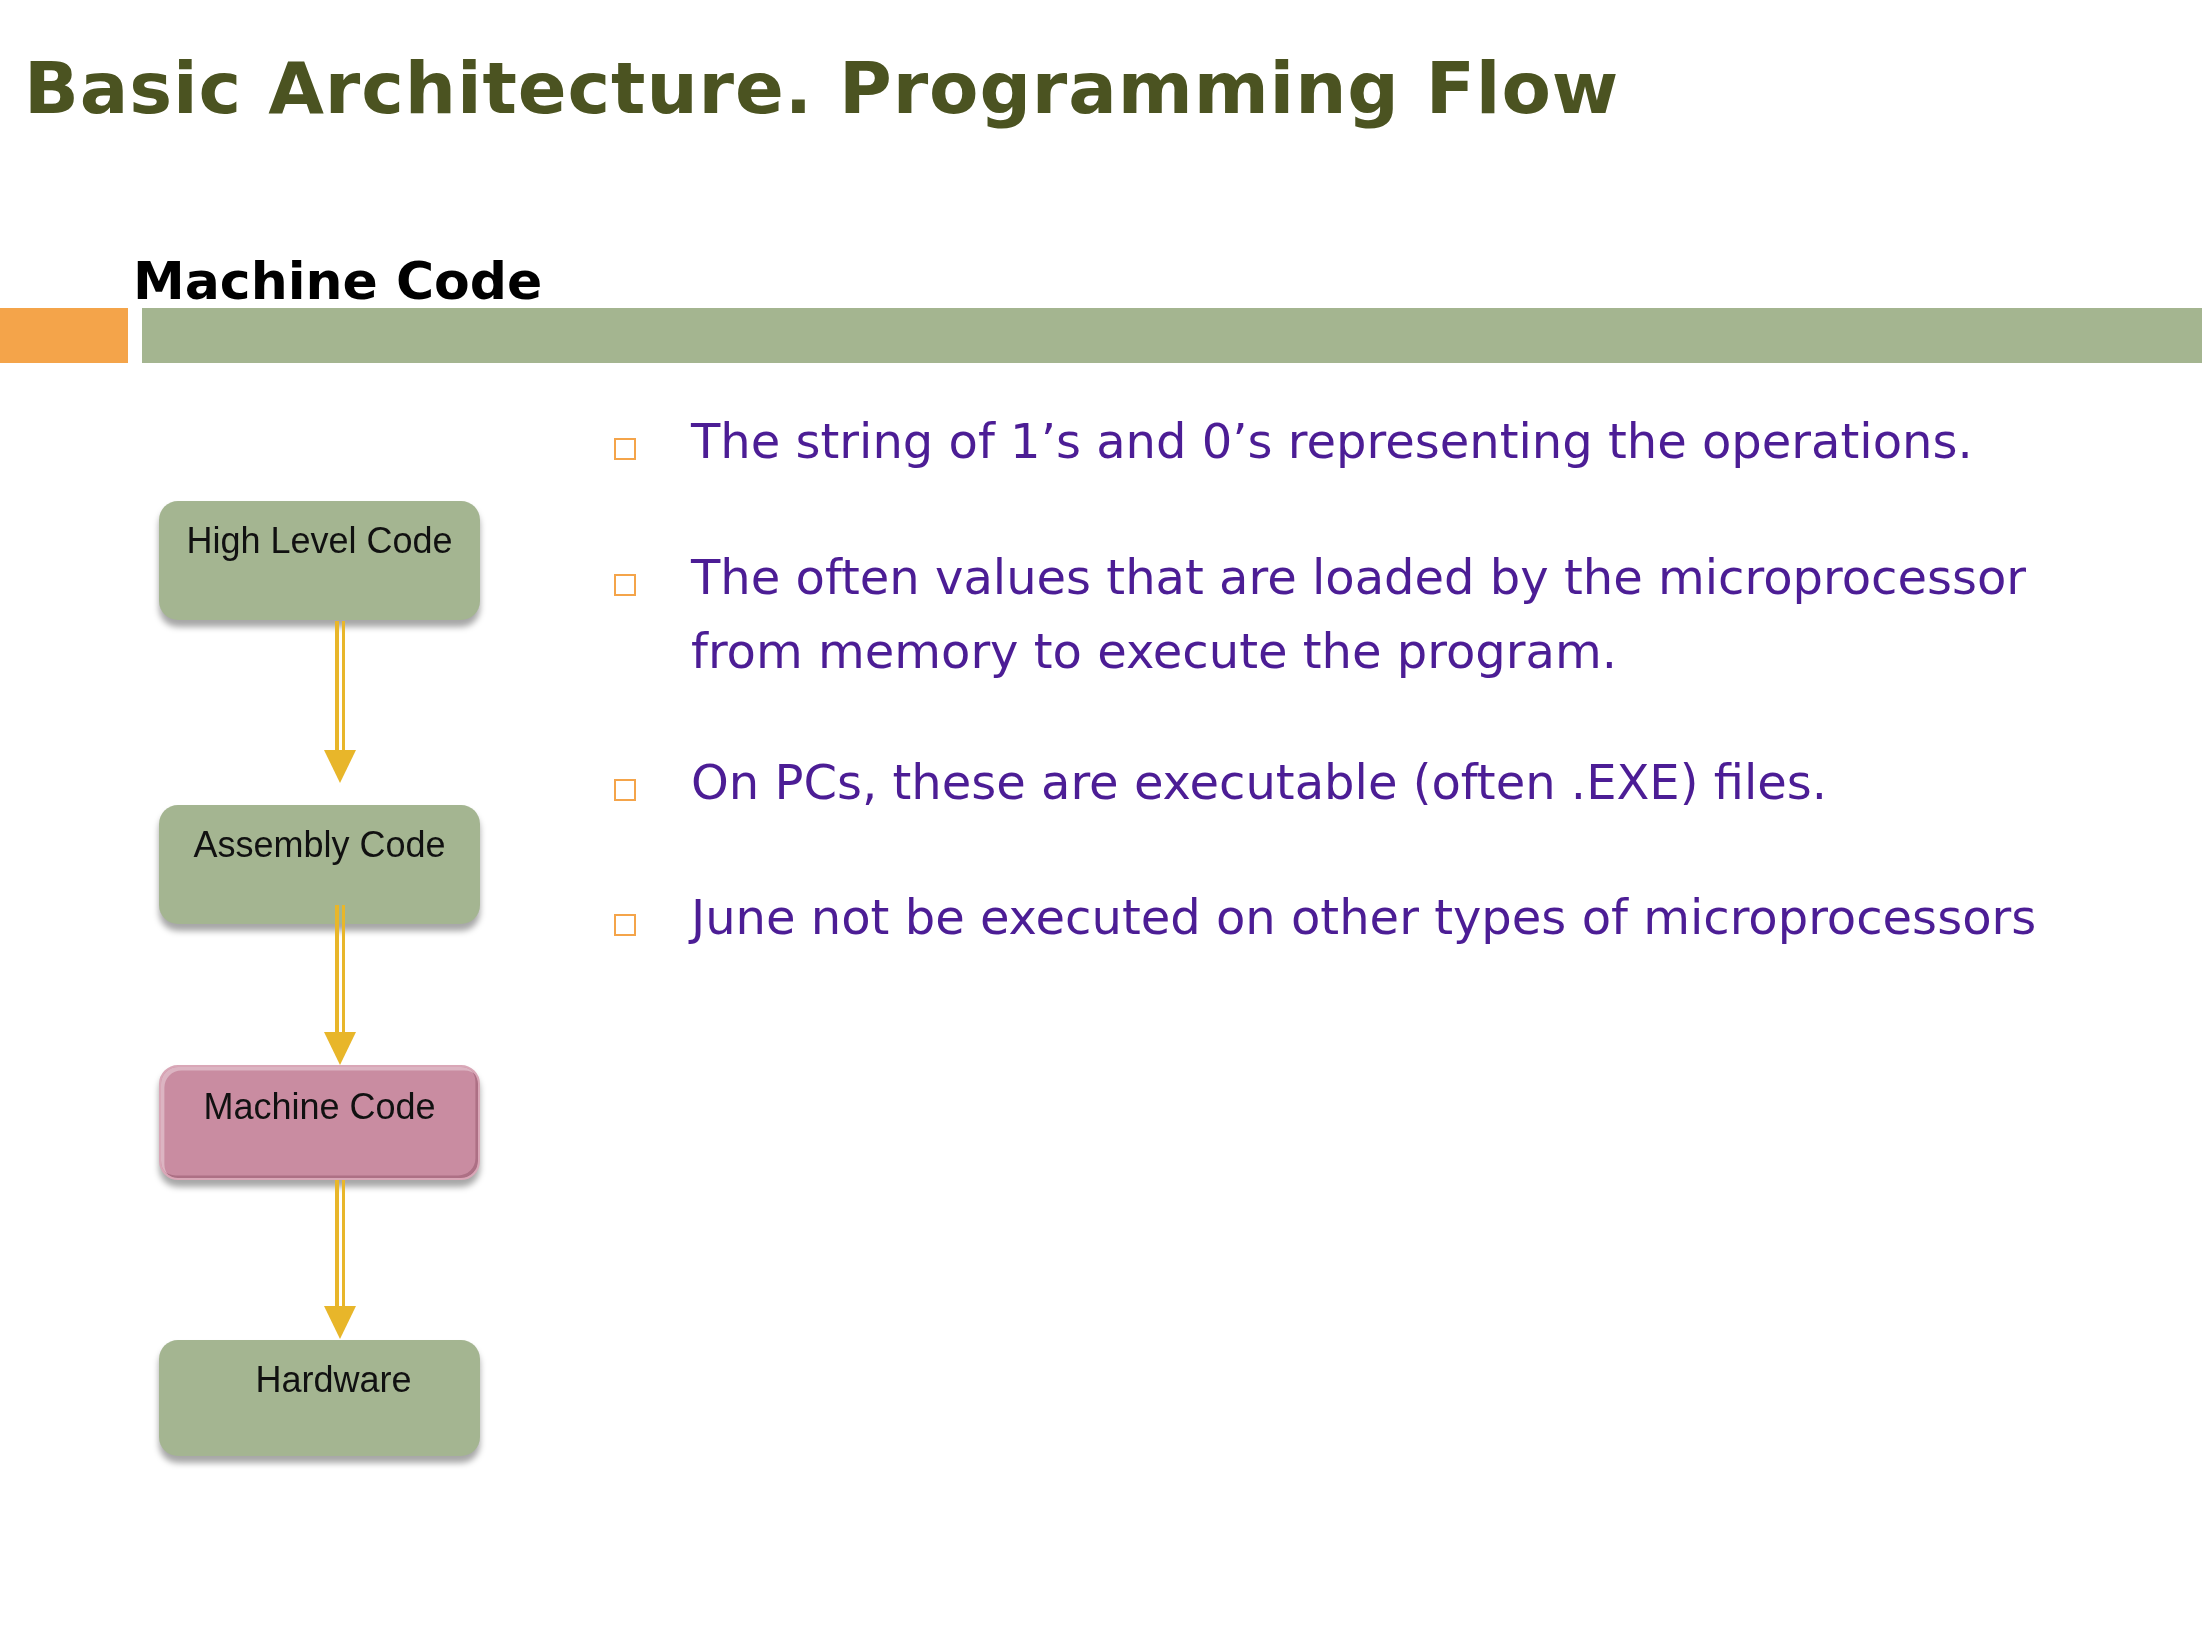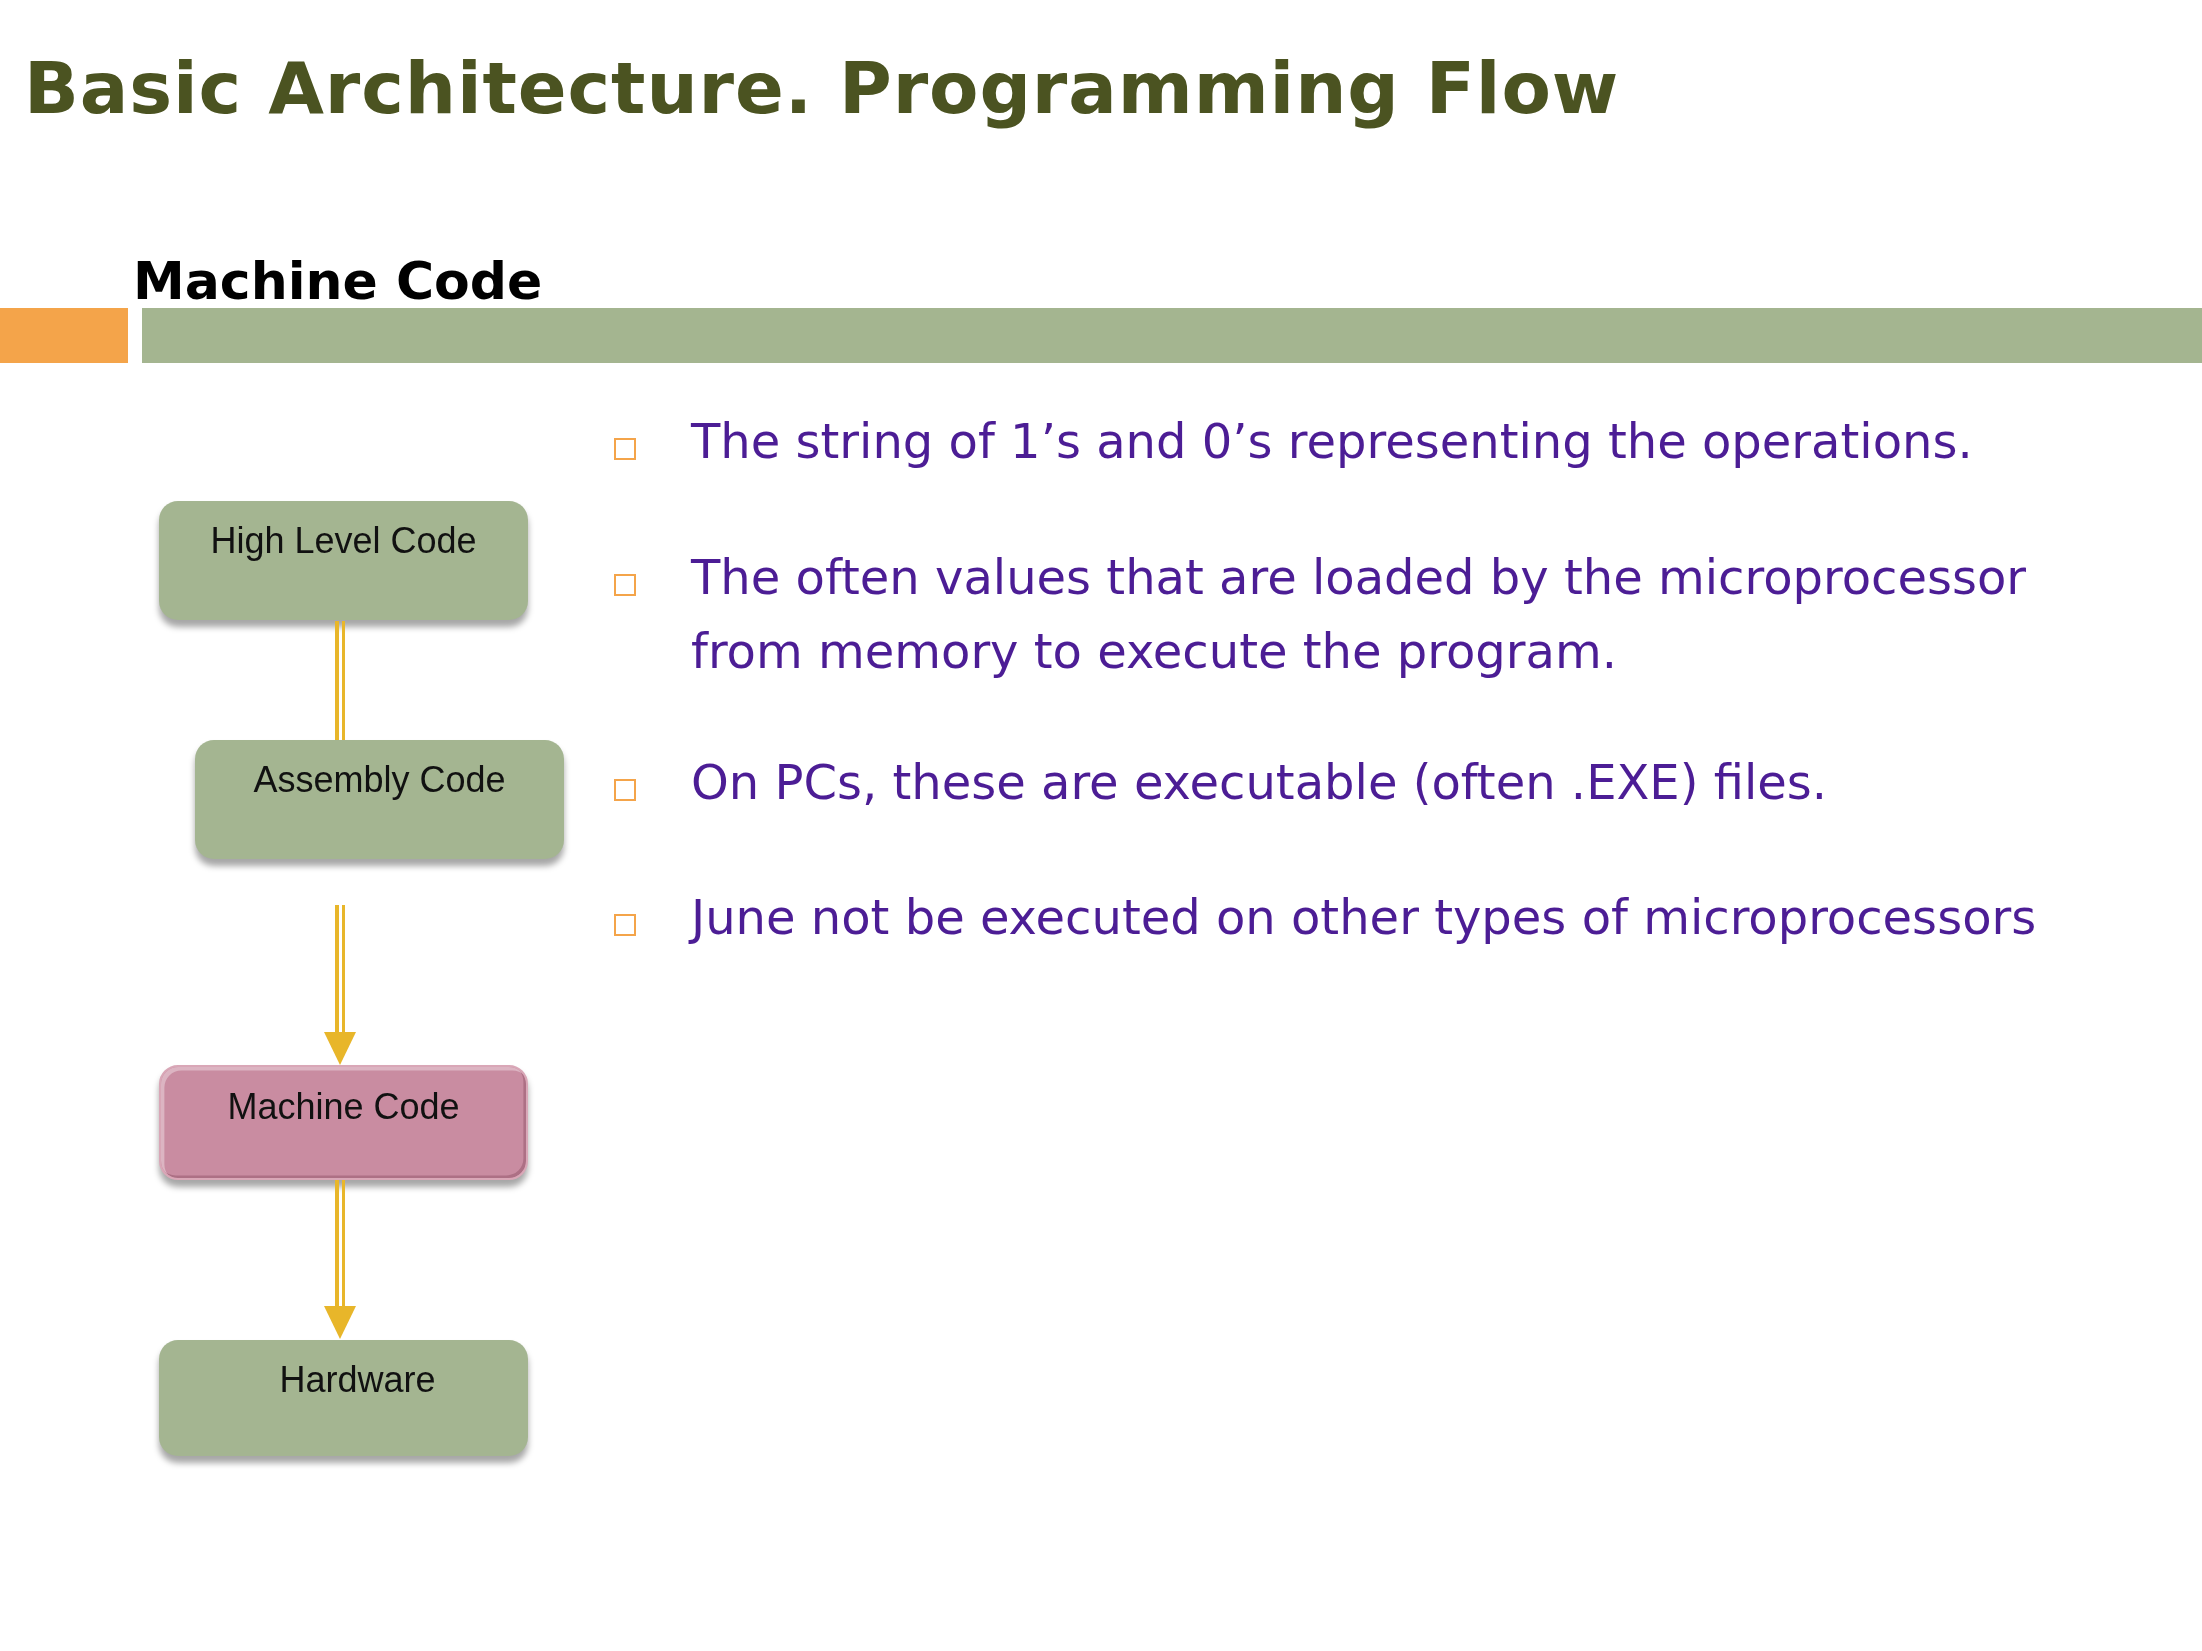--- a/index.html
+++ b/index.html
@@ -2,27 +2,27 @@
 <html style="font-size:13.8px"><head>
 <meta charset="utf-8">
 <style>
   html, body { margin:0; padding:0; background:#ffffff; }
   body { width:2203px; height:1652px; position:relative; overflow:hidden; font-family:"DejaVu Sans", sans-serif; }
   .title { position:absolute; left:24px; top:45px; font-family:"DejaVu Sans", sans-serif; font-weight:bold; font-size:72px; color:#4b5321; letter-spacing:0.9px; white-space:nowrap; line-height:1.2; }
   .subtitle { position:absolute; left:133px; top:250px; font-family:"DejaVu Sans", sans-serif; font-weight:bold; font-size:52px; color:#000; white-space:nowrap; line-height:1.2; z-index:2; }
   .bar-orange { position:absolute; left:0; top:308px; width:128px; height:55px; background:#f4a44a; }
   .bar-green { position:absolute; left:142px; top:308px; right:0; height:55px; background:#a4b590; }
 
-  .box { position:absolute; left:159px; width:369px; height:119px; border-radius:19px; box-sizing:border-box;
+  .box { position:absolute; left:159px; width:321px; height:119px; border-radius:19px; box-sizing:border-box;
          font-family:"Liberation Sans", sans-serif; font-size:36px; color:#111; text-align:center; padding-top:19px;
          box-shadow: 0 6.9px 6.9px rgba(0,0,0,0.35); }
   .box.green { background:#a4b591; }
   .box.pink { background:#c98ca1; border:2.6px solid #d9a7b7; box-shadow: inset 3.4px 3.4px 0 rgba(255,255,255,0.35), inset -2.6px -2.6px 0 rgba(120,60,80,0.35), 0 6.9px 6.9px rgba(0,0,0,0.35); }
   #box-0 { top:501px; }
-  #box-1 { top:740px;margin-left:36px; }
+  #box-1 { top:805px; }
   #box-2 { top:1065px; height:115px; }
   #box-3 { top:1340px; height:116px;padding-left:28px; }
 
   .arrow { position:absolute; left:324px; width:33px; }
   .arrow .shaft { position:absolute; left:11.2px; width:3.4px; top:0; bottom:33px; background:#e8b62a; }
   .arrow .shaft2 { position:absolute; left:18px; width:3.4px; top:0; bottom:33px; background:#e8b62a; }
   .arrow .head { position:absolute; left:0; bottom:0; width:0; height:0; border-left:16.3px solid transparent; border-right:16.3px solid transparent; border-top:33px solid #e8b62a; }
   #arrow-0 { top:621px; height:162px; }
   #arrow-1 { top:905px; height:160px; }
   #arrow-2 { top:1180px; height:159px; }

